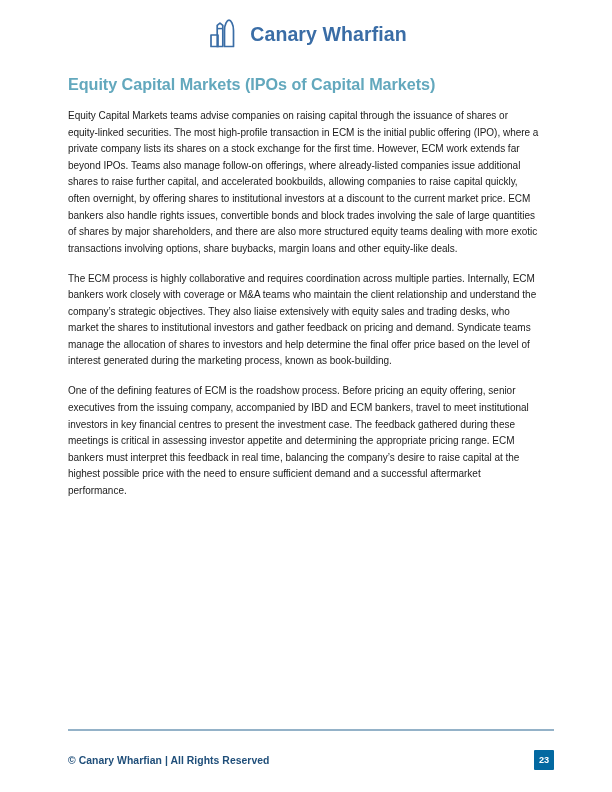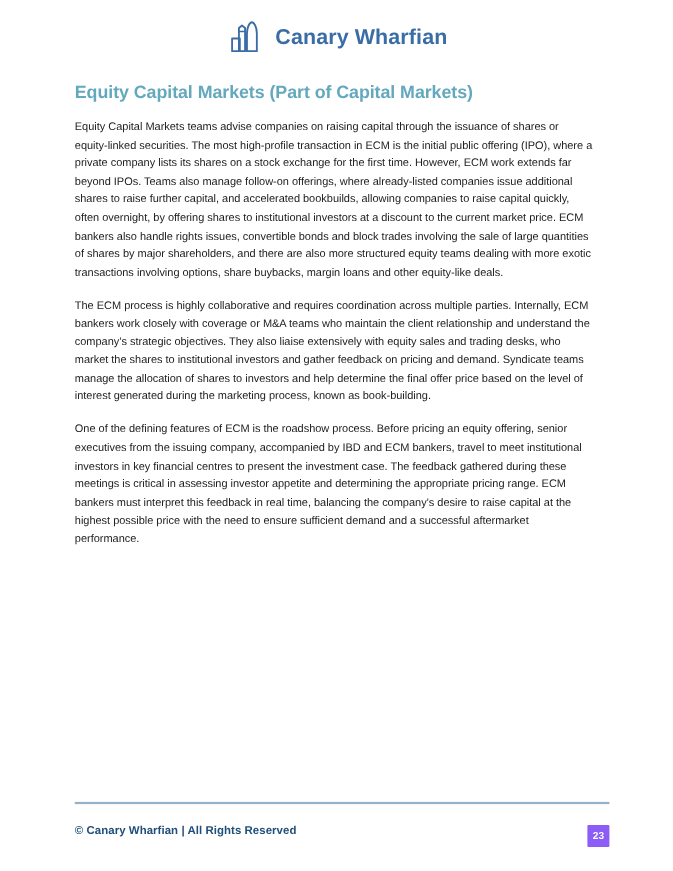--- a/index.html
+++ b/index.html
@@ -85,35 +85,35 @@
     bottom: 22px;
   }
   .footer-rule {
     height: 2px;
     background: #94b2c8;
     width: 100%;
     margin-bottom: 19px;
   }
   .footer-row {
     display: flex;
-    align-items: flex-start;
+    align-items: center;
     justify-content: space-between;
     gap: 36px;
   }
   .footer-copy {
     font-size: 10.4px;
     font-weight: 700;
     color: #1f4e79;
     letter-spacing: 0.05px;
     white-space: nowrap;
   }
   .page-badge {
     width: 20px;
     height: 20px;
-    background: #8b5cf6;
+    background: #0369a1;
     color: #ffffff;
     font-size: 9.2px;
     font-weight: 700;
     display: flex;
     align-items: center;
     justify-content: center;
     border-radius: 1px;
     flex: none;
   }
 </style>
@@ -133,21 +133,21 @@
           <line x1="12.2" y1="12.6" x2="17.8" y2="12.6" stroke="#3a6da6" stroke-width="1.5"></line>
 
           <rect x="6.0" y="19.0" width="7.0" height="11.5" fill="none" stroke="#3a6da6" stroke-width="1.7" stroke-linejoin="round"></rect>
         </svg>
       </span>
       <span class="logo-text">Canary Wharfian</span>
     </div>
   </div>
 
   <div class="content">
-    <h1 class="page-title">Equity Capital Markets (Part of Capital Markets)</h1>
+    <h1 class="page-title">Equity Capital Markets (IPOs of Capital Markets)</h1>
 
     <p class="para">Equity Capital Markets teams advise companies on raising capital through the issuance of shares or equity-linked securities. The most high-profile transaction in ECM is the initial public offering (IPO), where a private company lists its shares on a stock exchange for the first time. However, ECM work extends far beyond IPOs. Teams also manage follow-on offerings, where already-listed companies issue additional shares to raise further capital, and accelerated bookbuilds, allowing companies to raise capital quickly, often overnight, by offering shares to institutional investors at a discount to the current market price. ECM bankers also handle rights issues, convertible bonds and block trades involving the sale of large quantities of shares by major shareholders, and there are also more structured equity teams dealing with more exotic transactions involving options, share buybacks, margin loans and other equity-like deals.</p>
     <p class="para">The ECM process is highly collaborative and requires coordination across multiple parties. Internally, ECM bankers work closely with coverage or M&amp;A teams who maintain the client relationship and understand the company’s strategic objectives. They also liaise extensively with equity sales and trading desks, who market the shares to institutional investors and gather feedback on pricing and demand. Syndicate teams manage the allocation of shares to investors and help determine the final offer price based on the level of interest generated during the marketing process, known as book-building.</p>
     <p class="para">One of the defining features of ECM is the roadshow process. Before pricing an equity offering, senior executives from the issuing company, accompanied by IBD and ECM bankers, travel to meet institutional investors in key financial centres to present the investment case. The feedback gathered during these meetings is critical in assessing investor appetite and determining the appropriate pricing range. ECM bankers must interpret this feedback in real time, balancing the company’s desire to raise capital at the highest possible price with the need to ensure sufficient demand and a successful aftermarket performance.</p>
   </div>
 
   <div class="footer">
     <div class="footer-rule"></div>
     <div class="footer-row">
       <span class="footer-copy">© Canary Wharfian | All Rights Reserved</span>

